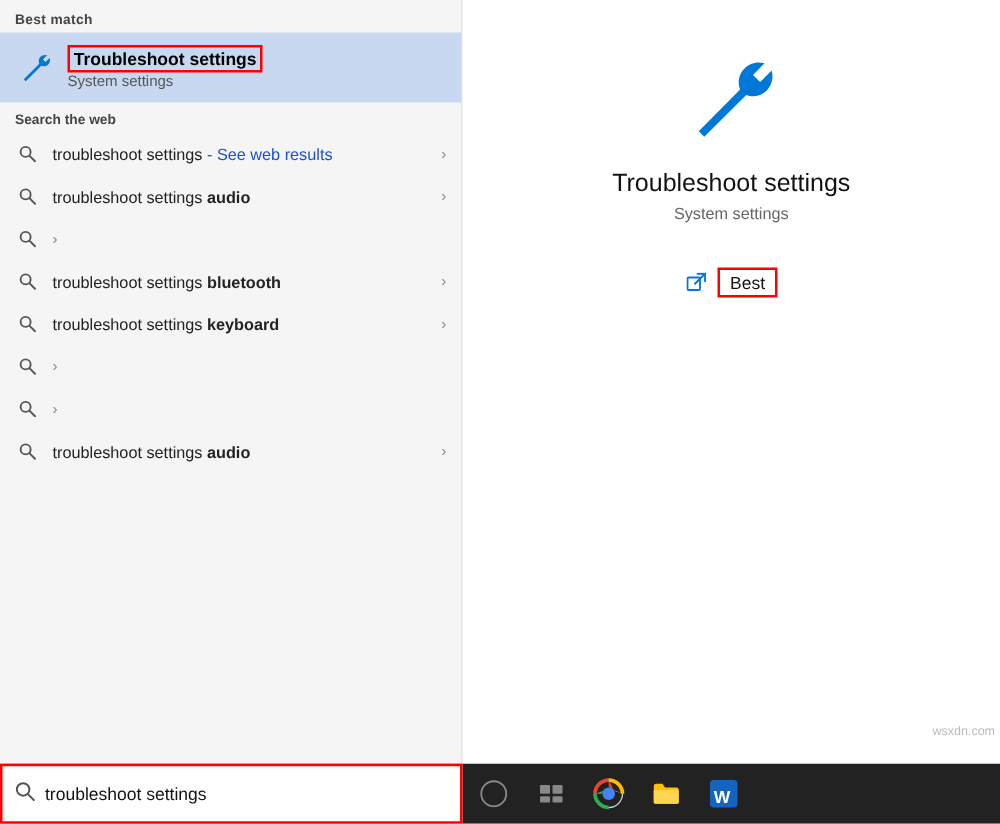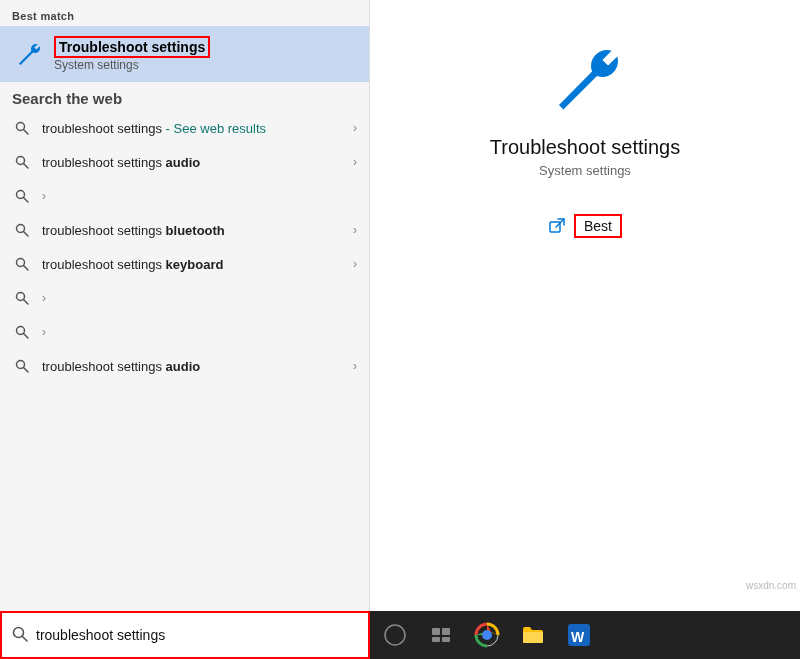--- a/index.html
+++ b/index.html
@@ -63,21 +63,21 @@
       border: 2px solid red;
       padding: 1px 3px;
     }
 
     .best-match-text .subtitle {
       font-size: 12px;
       color: #555;
     }
 
     .search-web-label {
-      font-size: 15px;
+      font-size: 11px;
       color: #444;
       padding: 8px 12px 4px 12px;
       font-weight: 600;
     }
 
     .search-results {
       flex: 1;
       overflow: hidden;
     }
 
@@ -105,21 +105,21 @@
       flex: 1;
       font-size: 13px;
       color: #222;
     }
 
     .search-item-text .bold {
       font-weight: 700;
     }
 
     .search-item-text .web-link {
-      color: #0f766e;
+      color: #1d4ed8;
       text-decoration: none;
       font-size: 13px;
     }
 
     .chevron {
       color: #888;
       font-size: 12px;
     }
 
     

